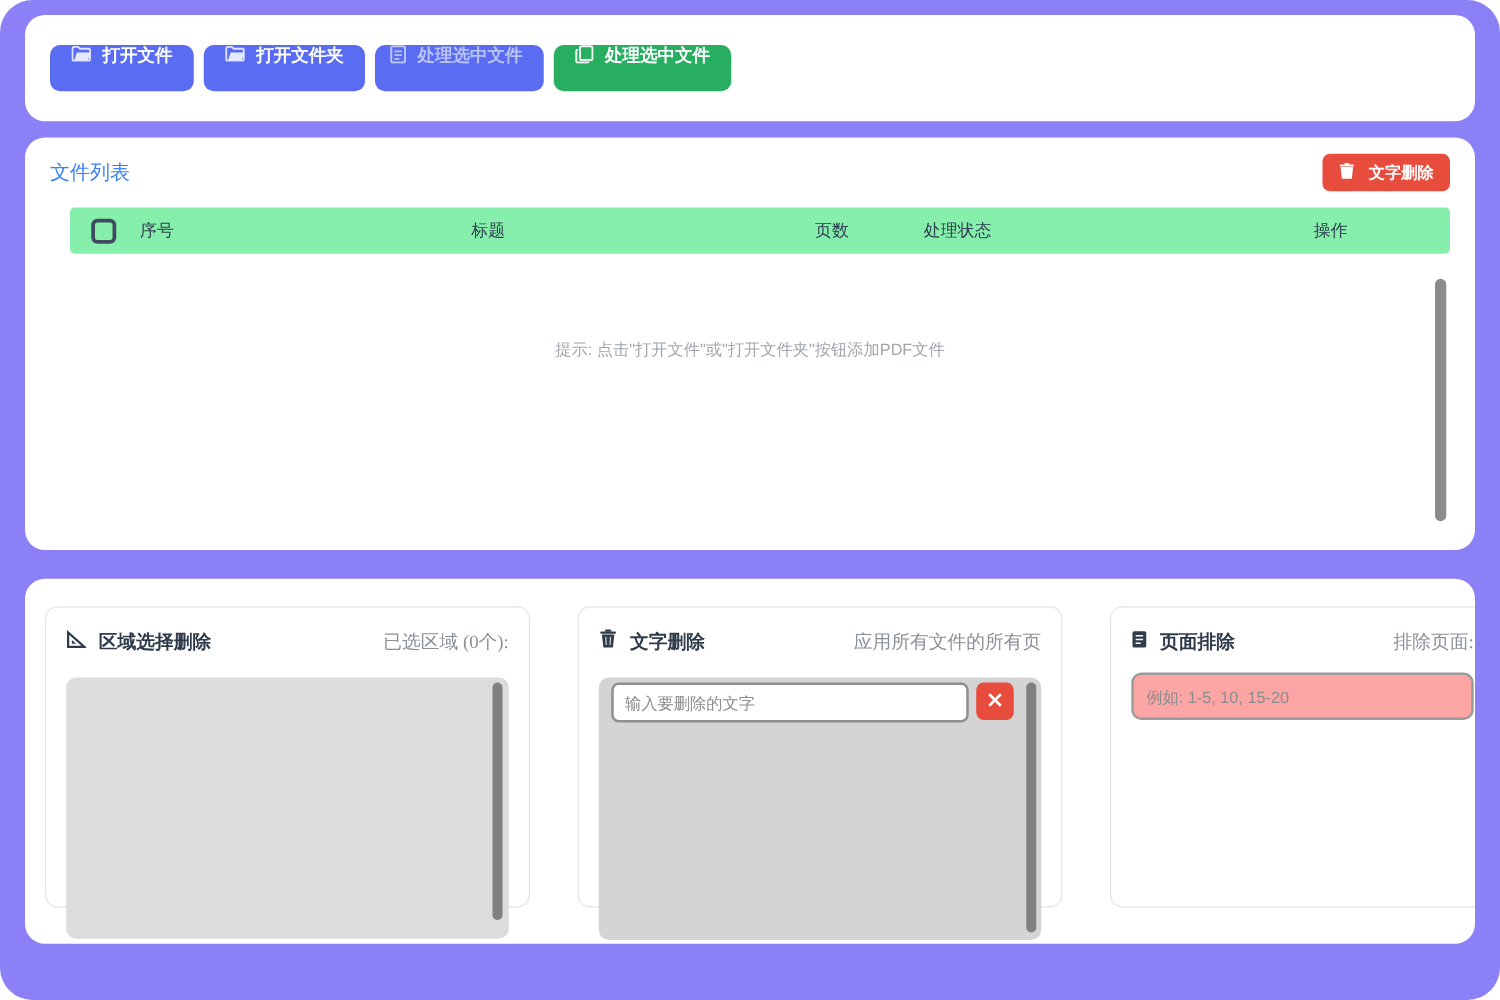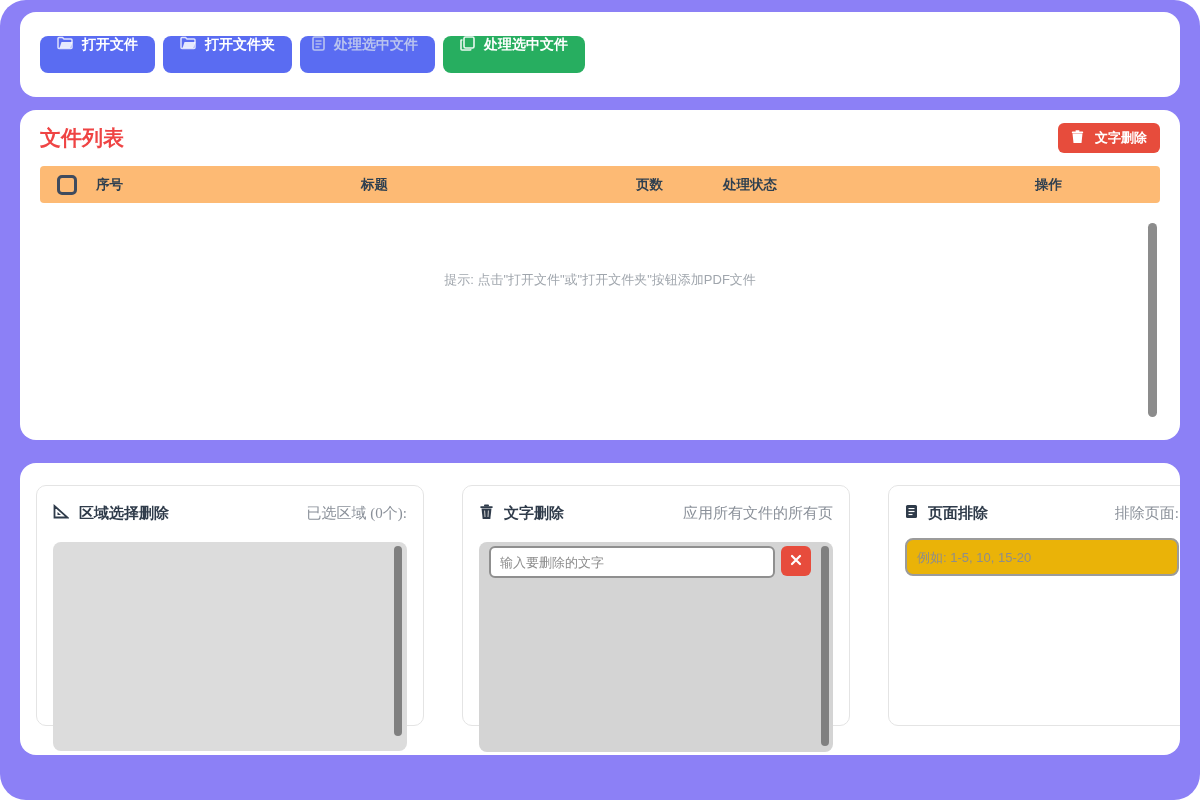--- a/index.html
+++ b/index.html
@@ -16,27 +16,27 @@
          font-weight:bold; font-size:14px; cursor:pointer; font-family:inherit; }
   .btn-blue  { background:#5a6cf2; color:#ffffff; }
   .btn-blue-disabled { background:#5a6cf2; color:#b9c3ef;padding-left:12px; }
   .btn-green { background:#27ae60; color:#ffffff; }
   .btn svg { flex:0 0 auto; }
 
   
   .filelist { margin-top:13px; height:330px; overflow:hidden; }
   .filelist-head { display:flex; justify-content:space-between; align-items:center;
                    padding:0 20px; margin-top:13px; height:30px; }
-  .filelist-title { font-size:21px; font-weight:bold; color:#ef4444; }
+  .filelist-title { font-size:16px; font-weight:normal; color:#3b82f6; }
   .btn-clear { display:inline-flex; align-items:center; gap:11px; height:30px; padding:0 13px;
                background:#e74c3c; color:#ffffff; border:none; border-radius:6px;
                font-weight:bold; font-size:13px; cursor:pointer; font-family:inherit; }
-  .table-header { margin:13px 20px 0 20px; height:37px; background:#fdba74; border-radius:4px;
+  .table-header { margin:13px 20px 0 36px; height:37px; background:#86efac; border-radius:4px;
                   display:grid; grid-template-columns:56px 265px 275px 87px 312px 1fr;
-                  align-items:center; font-size:13.5px; font-weight:bold; color:#2f4050; }
+                  align-items:center; font-size:13.5px; font-weight:normal; color:#2f4050; }
   .checkbox { width:20px; height:20px; border:3px solid #3f4b5e; border-radius:5px;
               margin-left:17px; background:transparent; cursor:pointer; }
   .empty-hint { text-align:center; margin-top:68px; font-size:13px; color:#a0a6ad; }
   .v-scrollbar { position:absolute; width:9px; border-radius:4.5px; background:#8c8c8c; }
   .filelist .v-scrollbar { right:23px; top:113px; height:194px; }
 
   
   .tools { margin-top:23px; height:292px; padding:22px 16px 29px 16px;
            display:flex; gap:38px; overflow:hidden; }
   .panel { border:1px solid #e4e4e4; border-radius:10px; padding:16px; position:relative; }
@@ -53,21 +53,21 @@
               position:relative; padding:4px 22px 0 10px; }
   .text-row { display:flex; align-items:flex-start; gap:6px; }
   .text-input { flex:1; height:32px; border:2px solid #8f8f8f; border-radius:6px; background:#ffffff;
                 font-size:13px; color:#be185d; padding:0 9px; outline:none; font-family:inherit; }
   .text-input::placeholder { color:#8d8d8d; }
   .btn-x { width:30px; height:30px; border:none; border-radius:6px; background:#e74c3c;
            color:#fff; display:flex; align-items:center; justify-content:center; cursor:pointer; }
   .text-box .v-scrollbar { right:4px; top:4px; height:200px; width:8px; background:#808080; }
 
   .pages-input { margin-top:14px; width:100%; height:38px; border:2px solid #9b9b9b; border-radius:8px;
-                 background:#eab308; font-size:13px; color:#333; padding:0 10px; outline:none;
+                 background:#fca5a5; font-size:13px; color:#333; padding:0 10px; outline:none;
                  font-family:inherit; }
   .pages-input::placeholder { color:#8d8d8d; }
 
   .panel-btn-row { margin-top:10px; display:flex; gap:7px; }
   .sliver-btn { height:36px; border:none; border-radius:8px; cursor:pointer; }
   .sliver-blue  { background:#5a6cf2; width:100px; }
   .sliver-red   { background:#e74c3c; width:100px; }
   .sliver-green { background:#27ae60; width:100px; }
   .panel-text .panel-btn-row { gap:10px; }
   .panel-text .sliver-blue { width:95px; }

